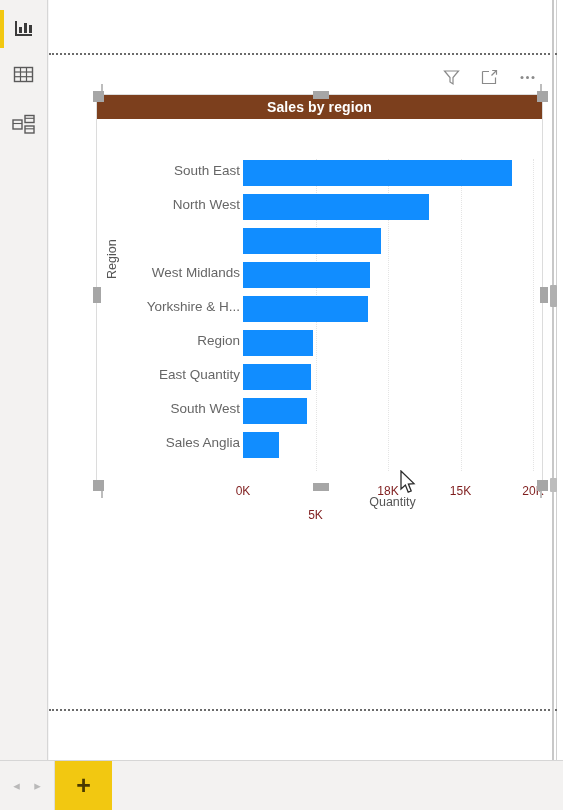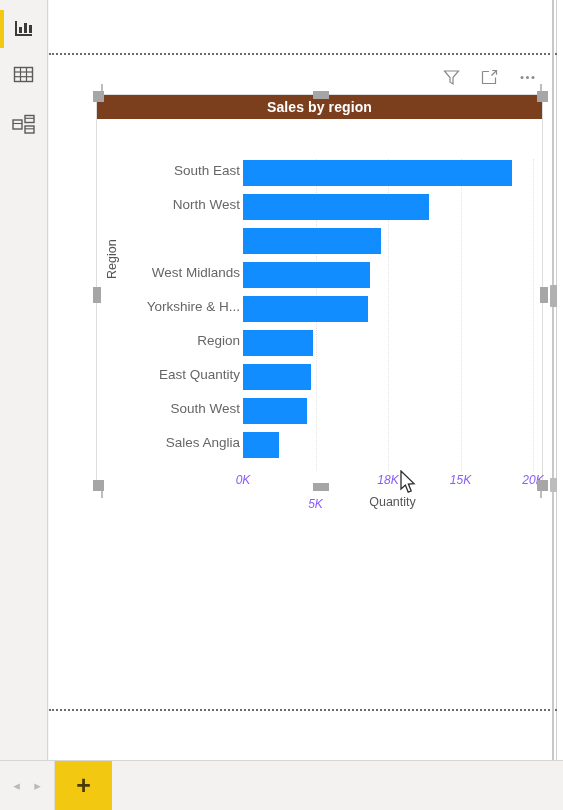--- a/index.html
+++ b/index.html
@@ -195,26 +195,25 @@
   
   .x-axis {
     position: absolute;
     left: 0;
     top: 354px;
     width: 100%;
     height: 16px;
   }
   .x-tick {
     position: absolute;
-    top: 0;
+    top: 11px;
     font-size: 12px;
-    color: #8b5cf6;
+    color: #7f1d1d;
     transform: translateX(-50%);
     white-space: nowrap;
-    font-style: italic;
   }
   .x-axis-title {
     position: absolute;
     top: 376px;
     left: 0;
     width: 100%;
     text-align: center;
     font-size: 12.5px;
     color: #555555;
     padding-left: 146px;

